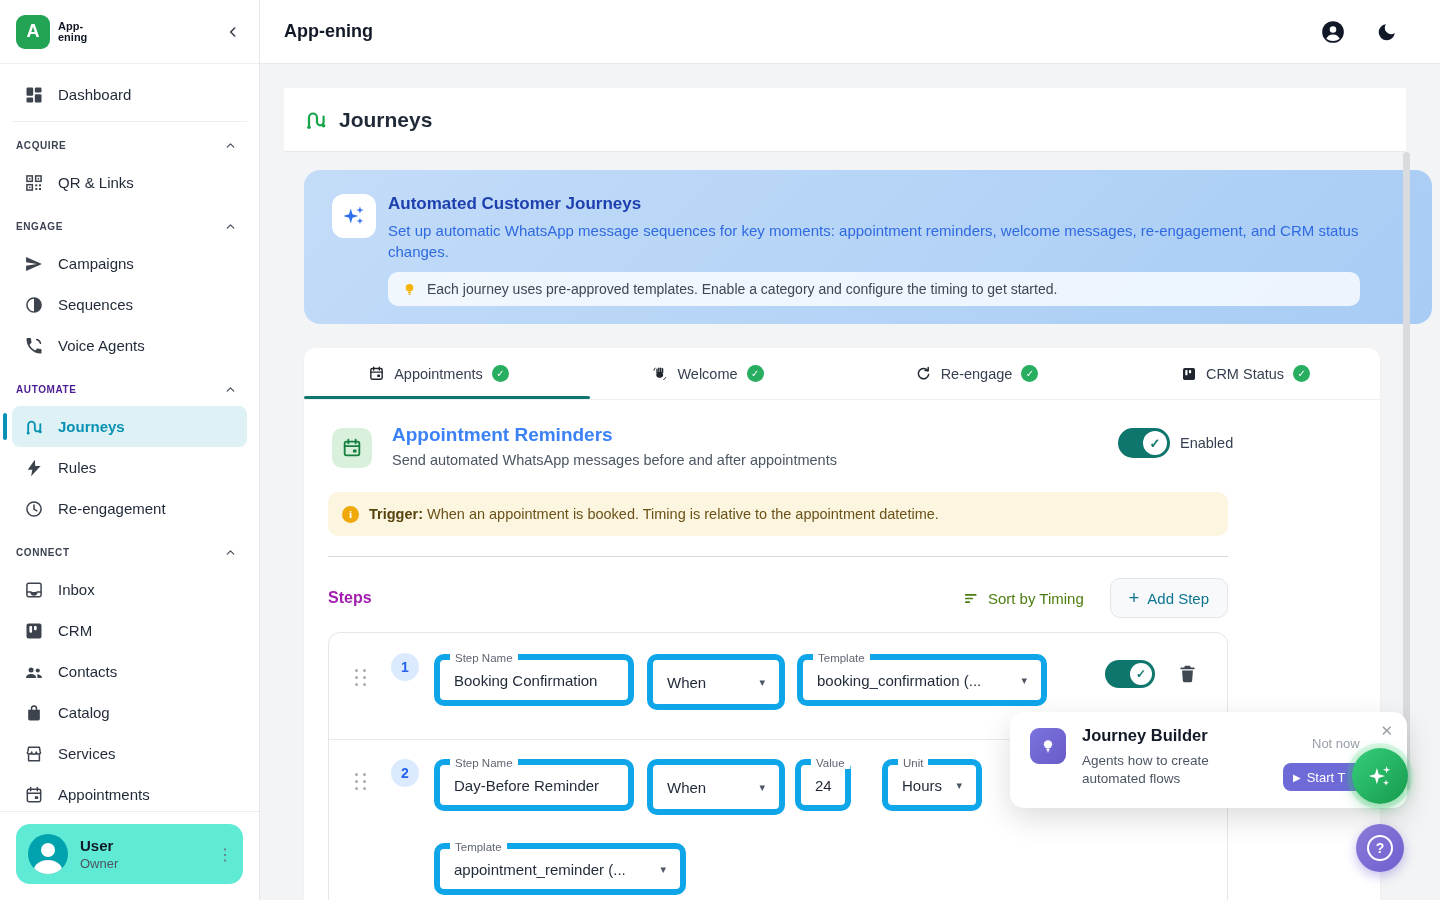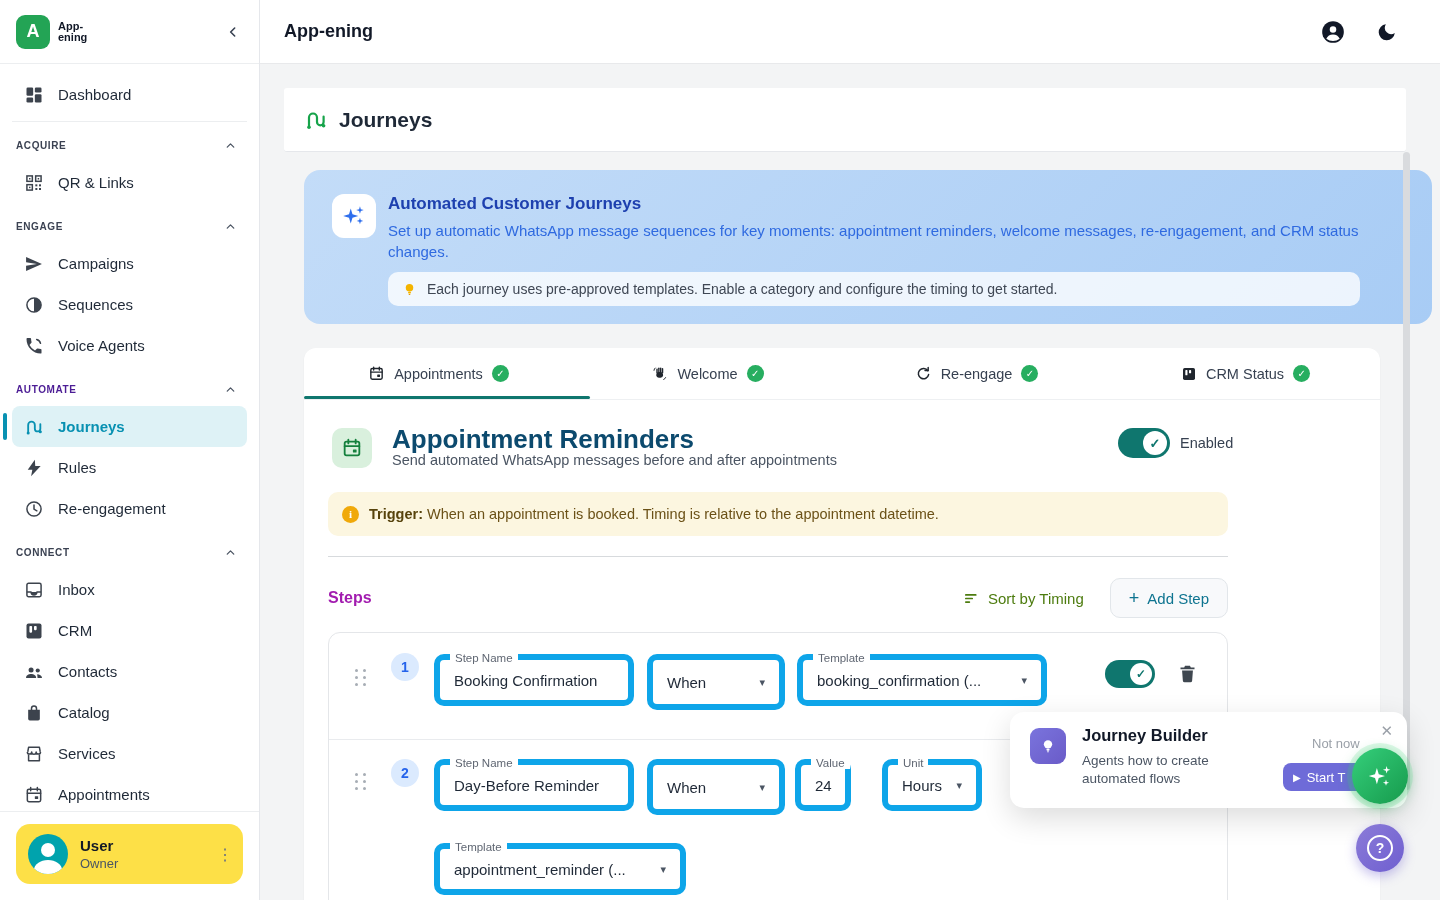--- a/index.html
+++ b/index.html
@@ -17,21 +17,21 @@
   .dash-wrap { border-bottom:1px solid #eceef0; padding-bottom:6px; margin-bottom:4px; }
   .item { height:41px; display:flex; align-items:center; gap:14px; padding:0 10px 0 12px; border-radius:8px; font-size:15px; color:#1f2937; cursor:pointer; position:relative; }
   .item .icon { color:#3c434d; }
   .sec-header { height:34px; margin-top:6px; display:flex; align-items:center; justify-content:space-between; padding:0 10px 0 4px; font-size:10px; font-weight:bold; letter-spacing:.6px; color:#3b4252; }
   .sec-header.accent { color:#4c1d95; }
   .sec-header .chev { color:#4b5563; }
   .item.active { background:#def2f6; color:#0891b2; font-weight:600; }
   .item.active .icon { color:#0891b2; }
   .active-bar { position:absolute; left:-9px; top:7px; width:4px; height:27px; border-radius:3px; background:#0891b2; }
   .side-bottom { flex:none; border-top:1px solid #eceef0; padding:12px 16px 16px 16px; }
-  .user-card { background:#fde047; border-radius:14px; height:60px; display:flex; align-items:center; gap:12px; padding:0 10px 0 12px; cursor:pointer; }
+  .user-card { background:#5eead4; border-radius:14px; height:60px; display:flex; align-items:center; gap:12px; padding:0 10px 0 12px; cursor:pointer; }
   .avatar { width:40px; height:40px; border-radius:50%; background:#00a3ad; position:relative; overflow:hidden; flex:none; }
   .avatar .head { position:absolute; left:13px; top:9px; width:14px; height:14px; border-radius:50%; background:#fff; }
   .avatar .body { position:absolute; left:6px; top:26px; width:28px; height:20px; border-radius:50%; background:#fff; }
   .user-meta { flex:1; }
   .user-name { font-size:15px; font-weight:bold; color:#111827; }
   .user-role { font-size:13px; color:#4b5563; margin-top:2px; }
   .kebab { color:#6b7280; font-size:16px; letter-spacing:0; line-height:5px; }
 
   
   .main { position:relative; width:1180px; height:900px; background:#f3f4f5; }
@@ -51,21 +51,21 @@
 
   .panel { position:absolute; left:44px; top:348px; width:1076px; height:552px; background:#fff; border-radius:12px 12px 0 0; box-shadow:0 1px 2px rgba(0,0,0,.05); overflow:hidden; }
   .tabrow { position:relative; height:52px; border-bottom:1px solid #eef0f2; display:flex; }
   .tab { flex:1; display:flex; align-items:center; justify-content:center; gap:9px; font-size:14.5px; color:#374151; cursor:pointer; }
   .tab .ticon { color:#20262e; display:flex; }
   .badge { width:17px; height:17px; border-radius:50%; background:#27ae60; color:#fff; font-size:10px; display:flex; align-items:center; justify-content:center; }
   .tab-underline { position:absolute; left:0; bottom:0; width:286px; height:3px; background:#0f766e; border-radius:2px; }
 
   .sec-head { position:absolute; left:0; top:72px; width:1076px; height:58px; }
   .gcal { position:absolute; left:28px; top:8px; width:40px; height:40px; border-radius:10px; background:#d9f0dd; color:#15803d; display:flex; align-items:center; justify-content:center; }
-  .sec-title { position:absolute; left:88px; top:4px; font-size:26px; font-weight:bold; color:#0c4a6e; }
+  .sec-title { position:absolute; left:88px; top:4px; font-size:19px; font-weight:bold; color:#3b82f6; }
   .sec-sub { position:absolute; left:88px; top:32px; font-size:14.5px; color:#4b5563; }
   .enable-group { position:absolute; left:814px; top:8px; display:flex; align-items:center; gap:10px; }
   .switch { width:52px; height:30px; border-radius:15px; background:#0f766e; position:relative; cursor:pointer; flex:none; }
   .switch .knob { position:absolute; right:3px; top:3px; width:24px; height:24px; border-radius:50%; background:#fff; color:#0f766e; font-size:13px; font-weight:bold; display:flex; align-items:center; justify-content:center; }
   .switch.sm { width:50px; height:28px; }
   .switch.sm .knob { width:22px; height:22px; font-size:12px; }
   .enable-label { font-size:14.5px; color:#374151; }
 
   .trigger { position:absolute; left:24px; top:144px; width:900px; height:44px; background:#fcf6e0; border-radius:10px; display:flex; align-items:center; gap:10px; padding:0 14px; font-size:14.5px; color:#6b5117; }
   .info-dot { width:17px; height:17px; border-radius:50%; background:#f0a90a; color:#fff; font-size:11px; font-weight:bold; display:flex; align-items:center; justify-content:center; flex:none; font-family:"Liberation Serif", serif; }

